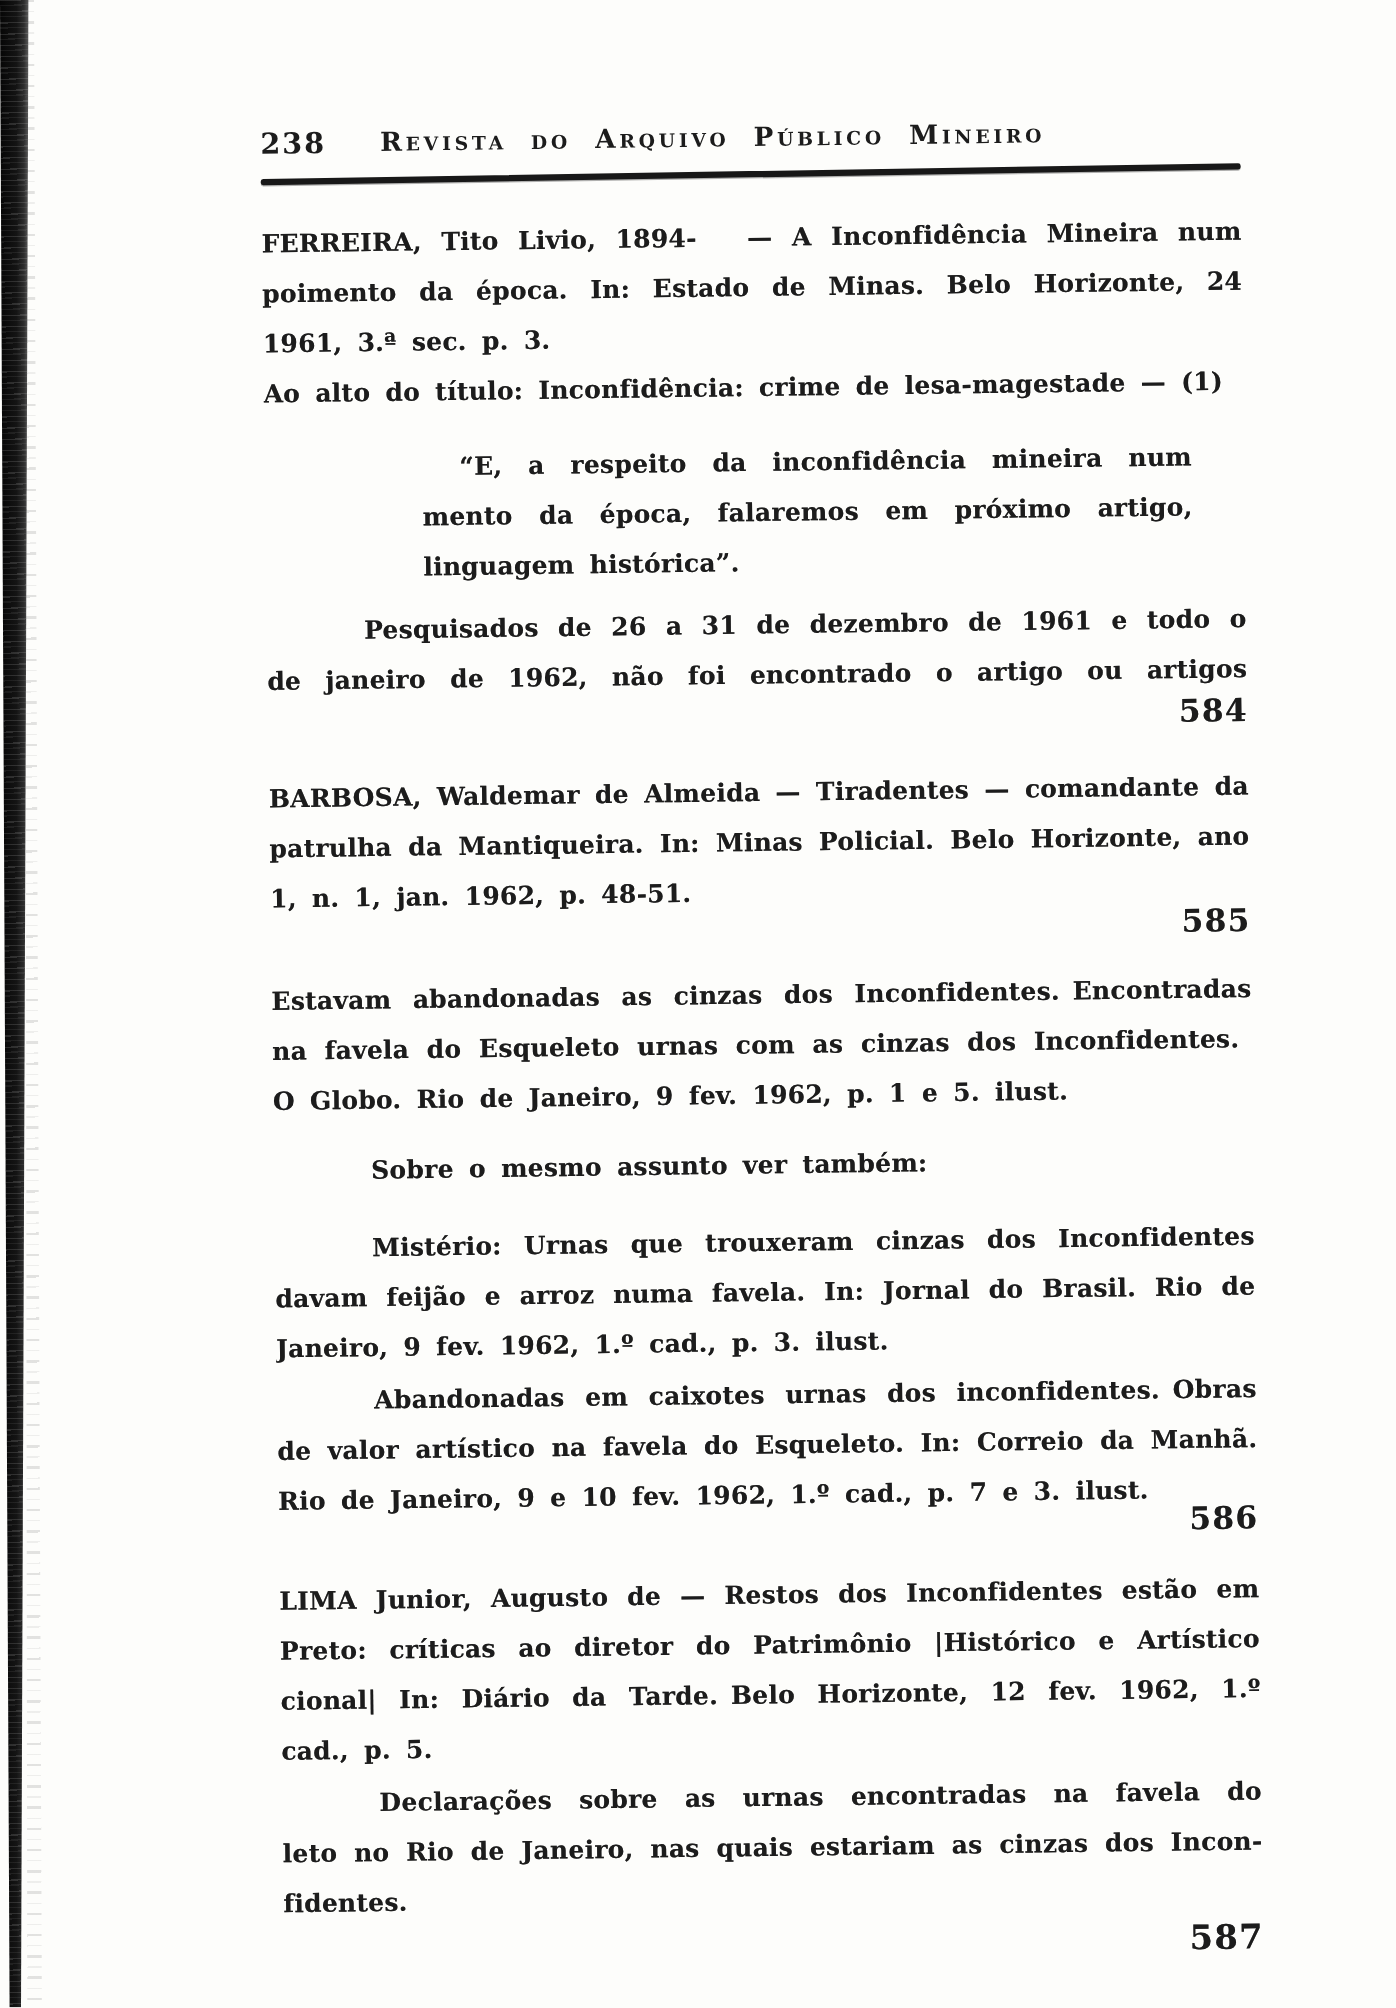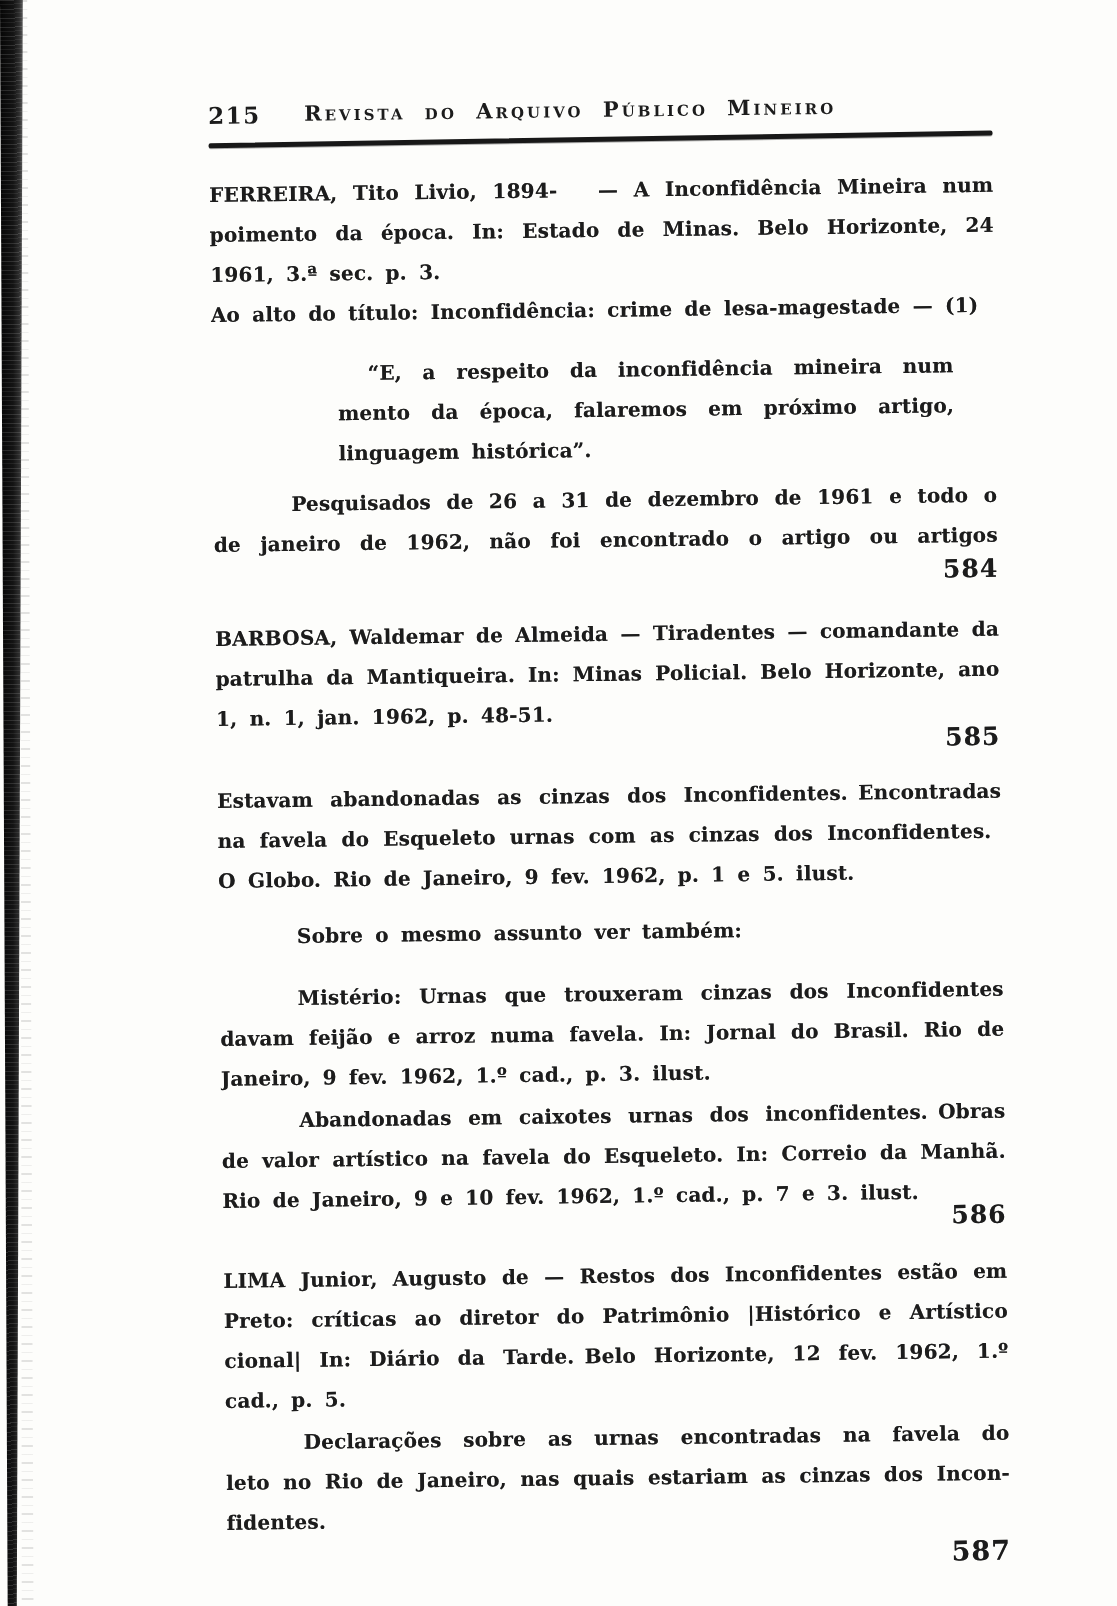--- a/index.html
+++ b/index.html
@@ -66,21 +66,21 @@
 </style>
 </head>
 <body>
 
 <div class="binding"></div>
 <div class="speckle"></div>
 
 <div class="sheet">
 
   <div class="hdr">
-    <div class="pageno">215</div>
+    <div class="pageno">238</div>
     <div class="jtitle">Revista do Arquivo Público Mineiro</div>
   </div>
   <div class="rule"></div>
 
   <div class="m-ferreira">
     <div class="ln j">FERREIRA, Tito Livio, 1894-  — A Inconfidência Mineira num de-</div>
     <div class="ln j">poimento da época. In: Estado de Minas. Belo Horizonte, 24 dez.</div>
     <div class="ln">1961, 3.ª sec. p. 3.</div>
   </div>
 

